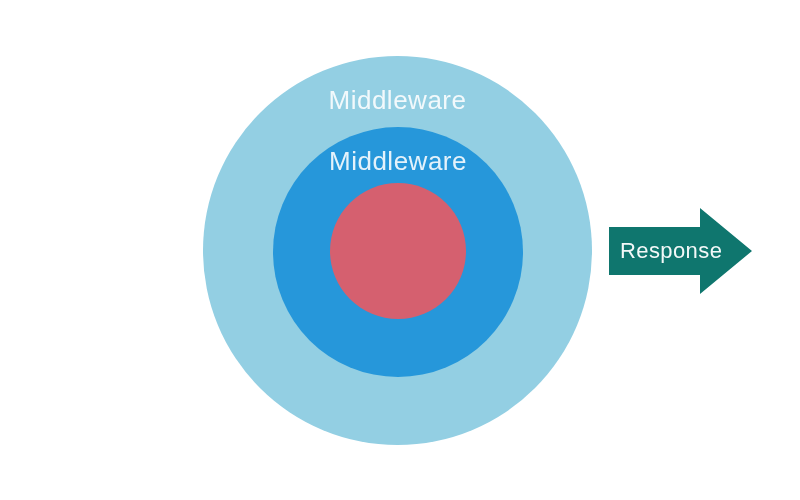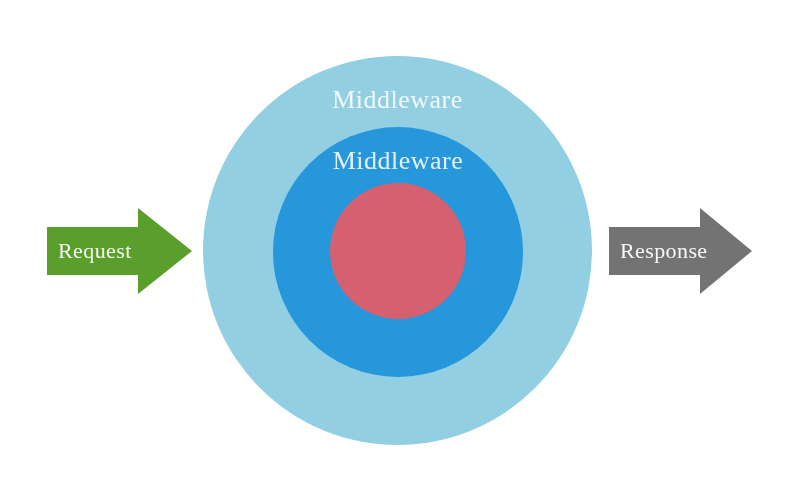--- a/index.html
+++ b/index.html
@@ -7,21 +7,20 @@
     padding: 0;
     background: #ffffff;
     font-family: "Liberation Sans", sans-serif;
   }
   .canvas {
     position: relative;
     width: 800px;
     height: 500px;
     background: #ffffff;
     overflow: hidden;
-    font-family: Liberation Serif, serif;
   }
   .ring {
     position: absolute;
     border-radius: 50%;
   }
   .ring-outer {
     left: 203px; top: 56px;
     width: 389px; height: 389px;
     background: #93cfe3;
   }
@@ -55,21 +54,21 @@
   }
   .arrow-request {
     left: 47px;
     width: 145px;
     background: #5a9e2b;
     clip-path: polygon(0 19px, 91px 19px, 91px 0, 145px 43px, 91px 86px, 91px 67px, 0 67px);
   }
   .arrow-response {
     left: 609px;
     width: 143px;
-    background: #737373;
+    background: #0f766e;
     clip-path: polygon(0 19px, 91px 19px, 91px 0, 143px 43px, 91px 86px, 91px 67px, 0 67px);
   }
   .arrow-label {
     position: absolute;
     left: 11px;
     top: 0;
     height: 100%;
     display: flex;
     align-items: center;
     color: rgba(255,255,255,0.95);
@@ -84,21 +83,18 @@
 
 <div class="canvas">
 
   <div class="ring ring-outer"></div>
   <div class="ring ring-middle"></div>
   <div class="ring ring-inner"></div>
 
   <div class="ring-label label-outer">Middleware</div>
   <div class="ring-label label-middle">Middleware</div>
 
-  <div class="arrow arrow-request">
-    <span class="arrow-label">Request</span>
-  </div>
 
   <div class="arrow arrow-response">
     <span class="arrow-label">Response</span>
   </div>
 
 </div>
 
 </body></html>

